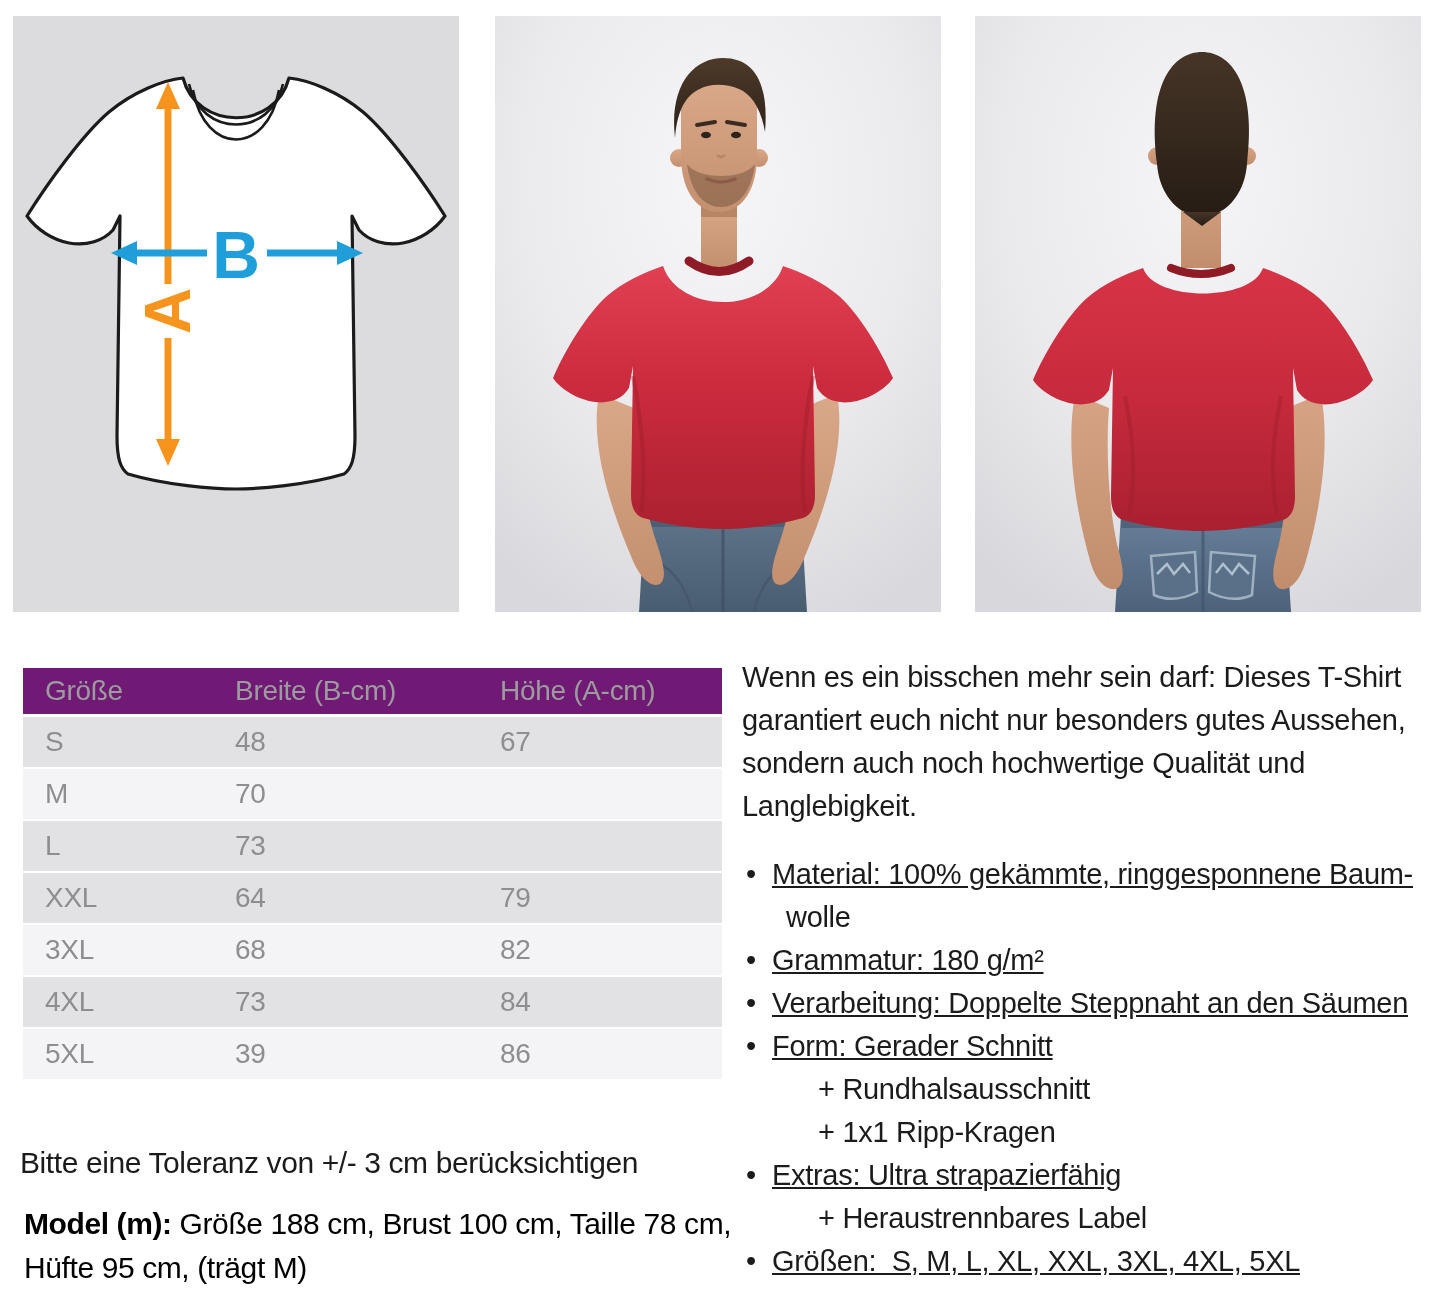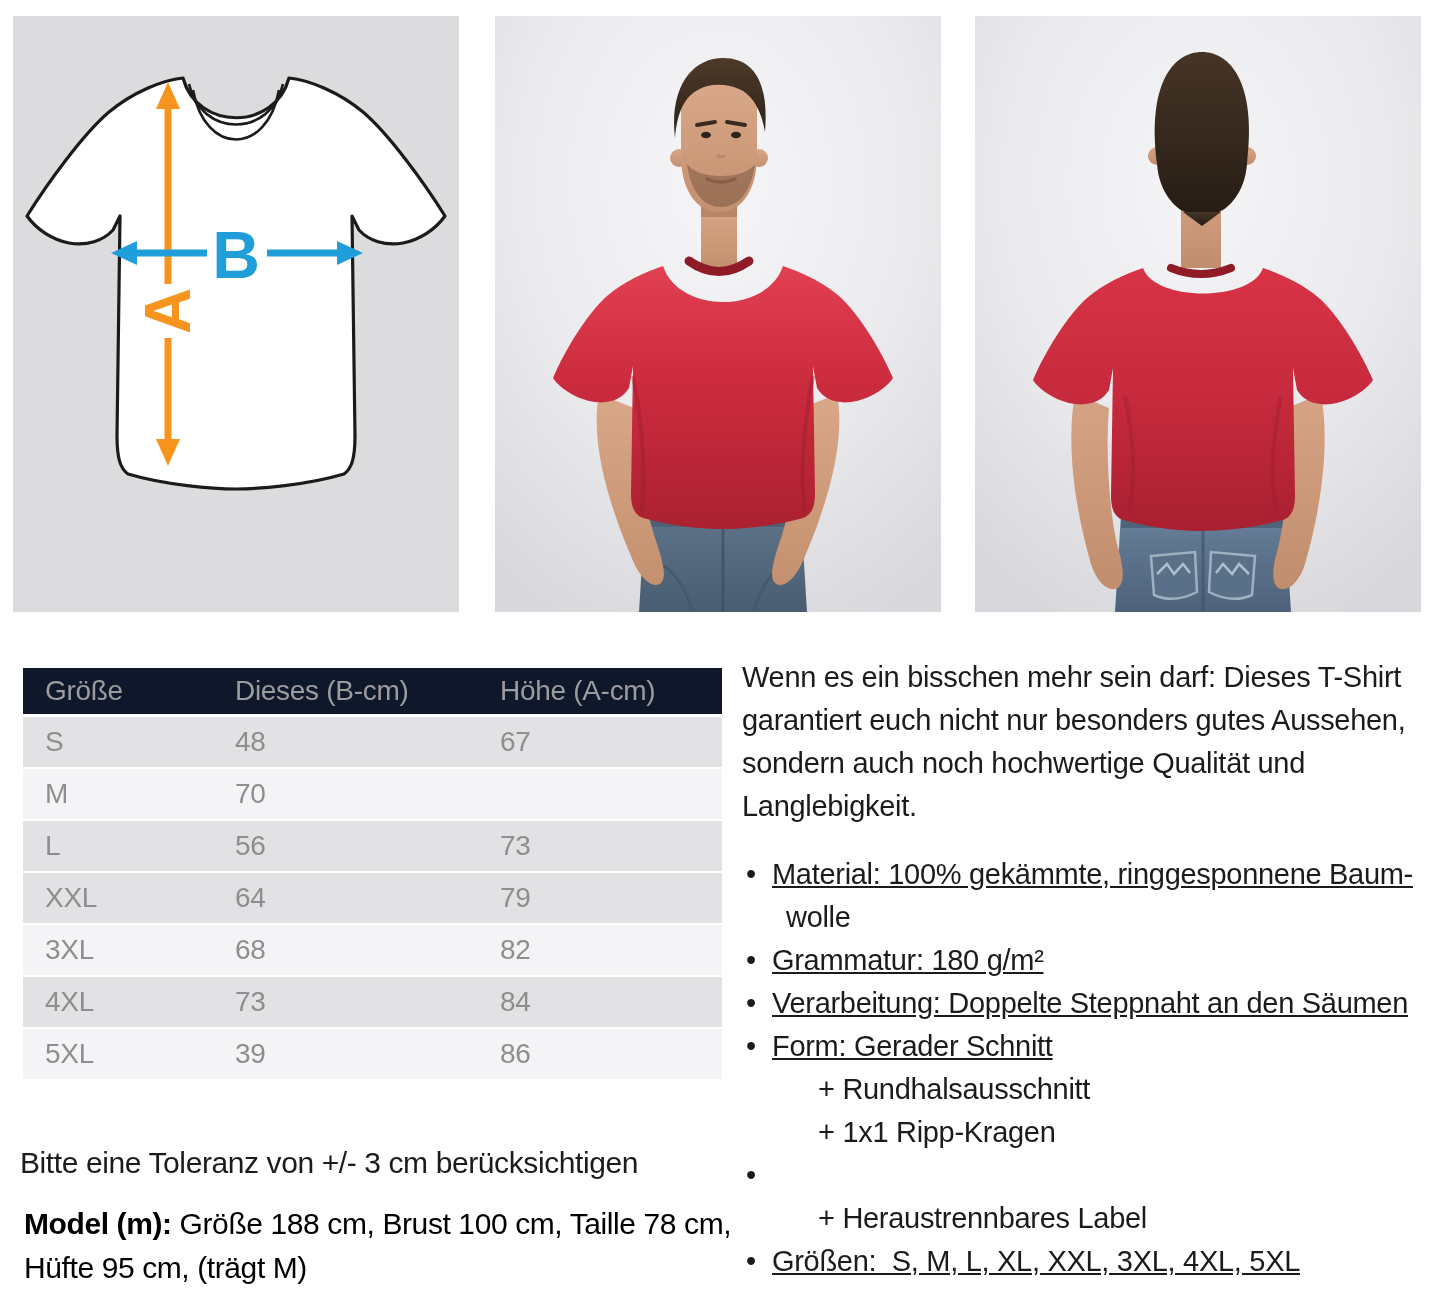--- a/index.html
+++ b/index.html
@@ -12,21 +12,21 @@
   
   .panel{position:absolute;top:16px;width:446px;height:596px;}
   .panel svg{display:block;width:446px;height:596px;}
   #diagramPanel{left:13px;background:#dcdcde;}
   #frontPanel{left:495px;}
   #backPanel{left:975px;}
 
   
   .size-table{position:absolute;left:23px;top:668px;width:699px;font-size:28px;letter-spacing:-0.3px;}
   .t-head,.t-row{display:grid;grid-template-columns:190px 265px 1fr;align-items:center;padding-left:22px;}
-  .t-head{height:46px;background:#0f172a;color:#9c9c9e;margin-bottom:3px;}
+  .t-head{height:46px;background:#701a75;color:#9c9c9e;margin-bottom:3px;}
   .t-row{height:50px;margin-bottom:2px;color:#8e8e90;}
   .t-row.dark{background:#e2e2e4;}
   .t-row.light{background:#f4f4f6;}
 
   
   .tolerance{position:absolute;left:20px;top:1146px;font-size:30px;letter-spacing:-0.4px;color:#1b1b1b;}
   .model{position:absolute;left:24px;top:1202px;font-size:30px;line-height:44px;letter-spacing:-0.4px;color:#000000;width:710px;}
   .model b{font-weight:bold;}
 
   
@@ -209,35 +209,34 @@
       <path d="M196,252 Q226,264 256,252" fill="none" stroke="#8f1b27" stroke-width="8" stroke-linecap="round"></path>
       <path d="M150,380 C160,430 160,470 154,498" fill="none" stroke="#9b1f2d" stroke-width="4" opacity="0.4"></path>
       <path d="M306,380 C296,430 296,470 302,498" fill="none" stroke="#9b1f2d" stroke-width="4" opacity="0.4"></path>
     </g>
   </svg>
 </div>
 
 <div class="size-table">
   <div class="t-head">
     <span>Größe</span>
-    <span>Dieses (B-cm)</span>
+    <span>Breite (B-cm)</span>
     <span>Höhe (A-cm)</span>
   </div>
   <div class="t-row dark">
     <span>S</span>
     <span>48</span>
     <span>67</span>
   </div>
   <div class="t-row light">
     <span>M</span>
     <span>70</span>
   </div>
   <div class="t-row dark">
     <span>L</span>
-    <span>56</span>
     <span>73</span>
   </div>
   <div class="t-row dark">
     <span>XXL</span>
     <span>64</span>
     <span>79</span>
   </div>
   <div class="t-row light">
     <span>3XL</span>
     <span>68</span>
@@ -283,20 +282,21 @@
       <span class="b-text">Verarbeitung: Doppelte Steppnaht an den Säumen</span>
     </div>
     <div class="b-row">
       <span class="dot">•</span>
       <span class="b-text">Form: Gerader Schnitt</span>
     </div>
     <div class="b-sub">+ Rundhalsausschnitt</div>
     <div class="b-sub">+ 1x1 Ripp-Kragen</div>
     <div class="b-row">
       <span class="dot">•</span>
+      <span class="b-text">Extras: Ultra strapazierfähig</span>
     </div>
     <div class="b-sub">+ Heraustrennbares Label</div>
     <div class="b-row">
       <span class="dot">•</span>
       <span class="b-text">Größen:  S, M, L, XL, XXL, 3XL, 4XL, 5XL</span>
     </div>
   </div>
 </div>
 
 </body></html>

